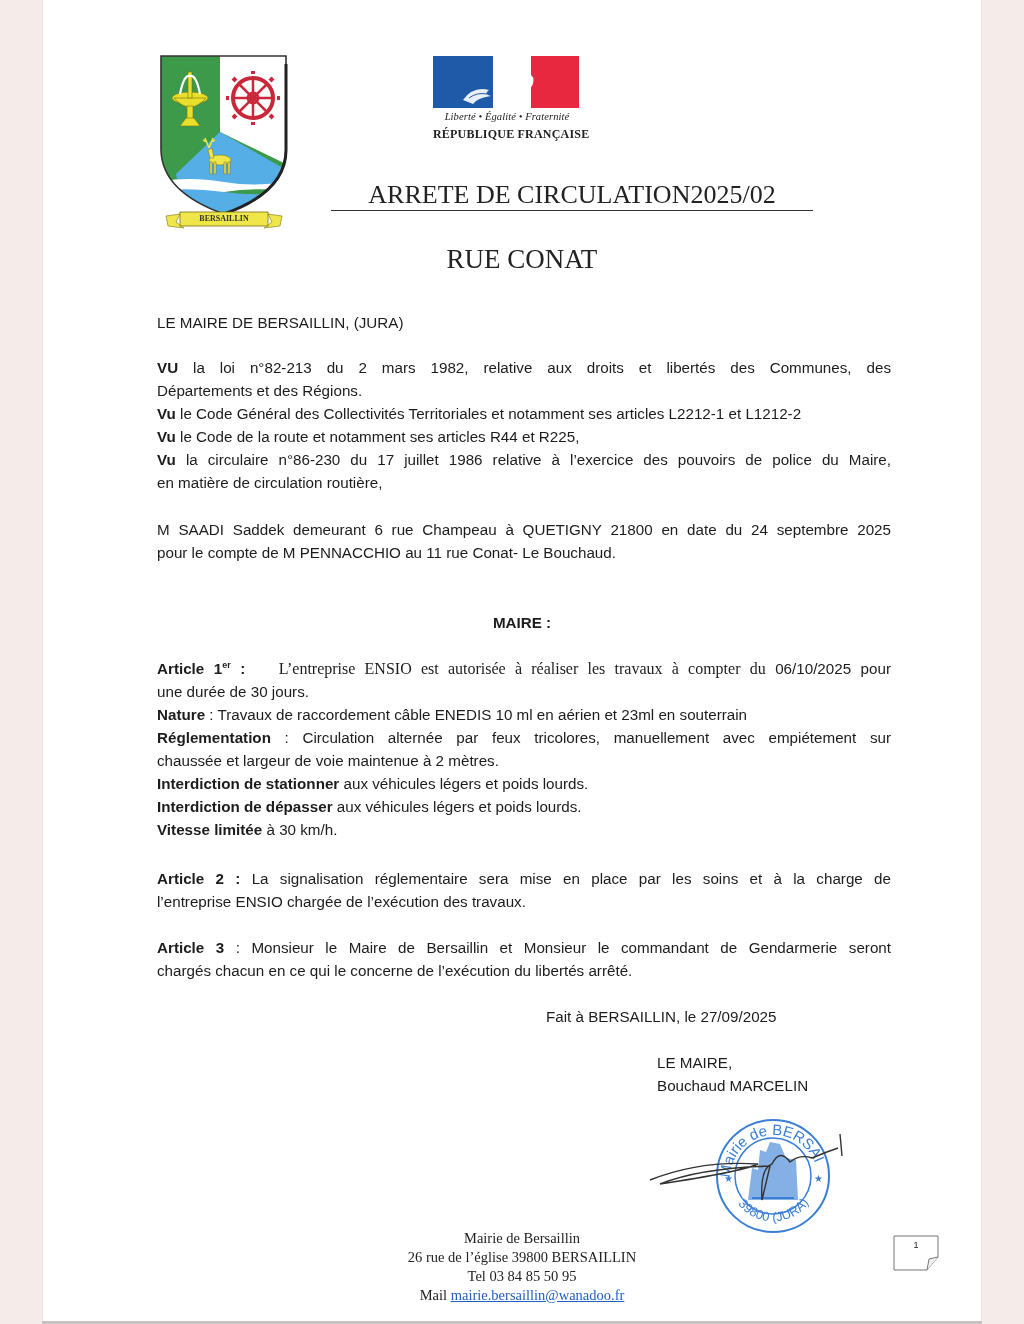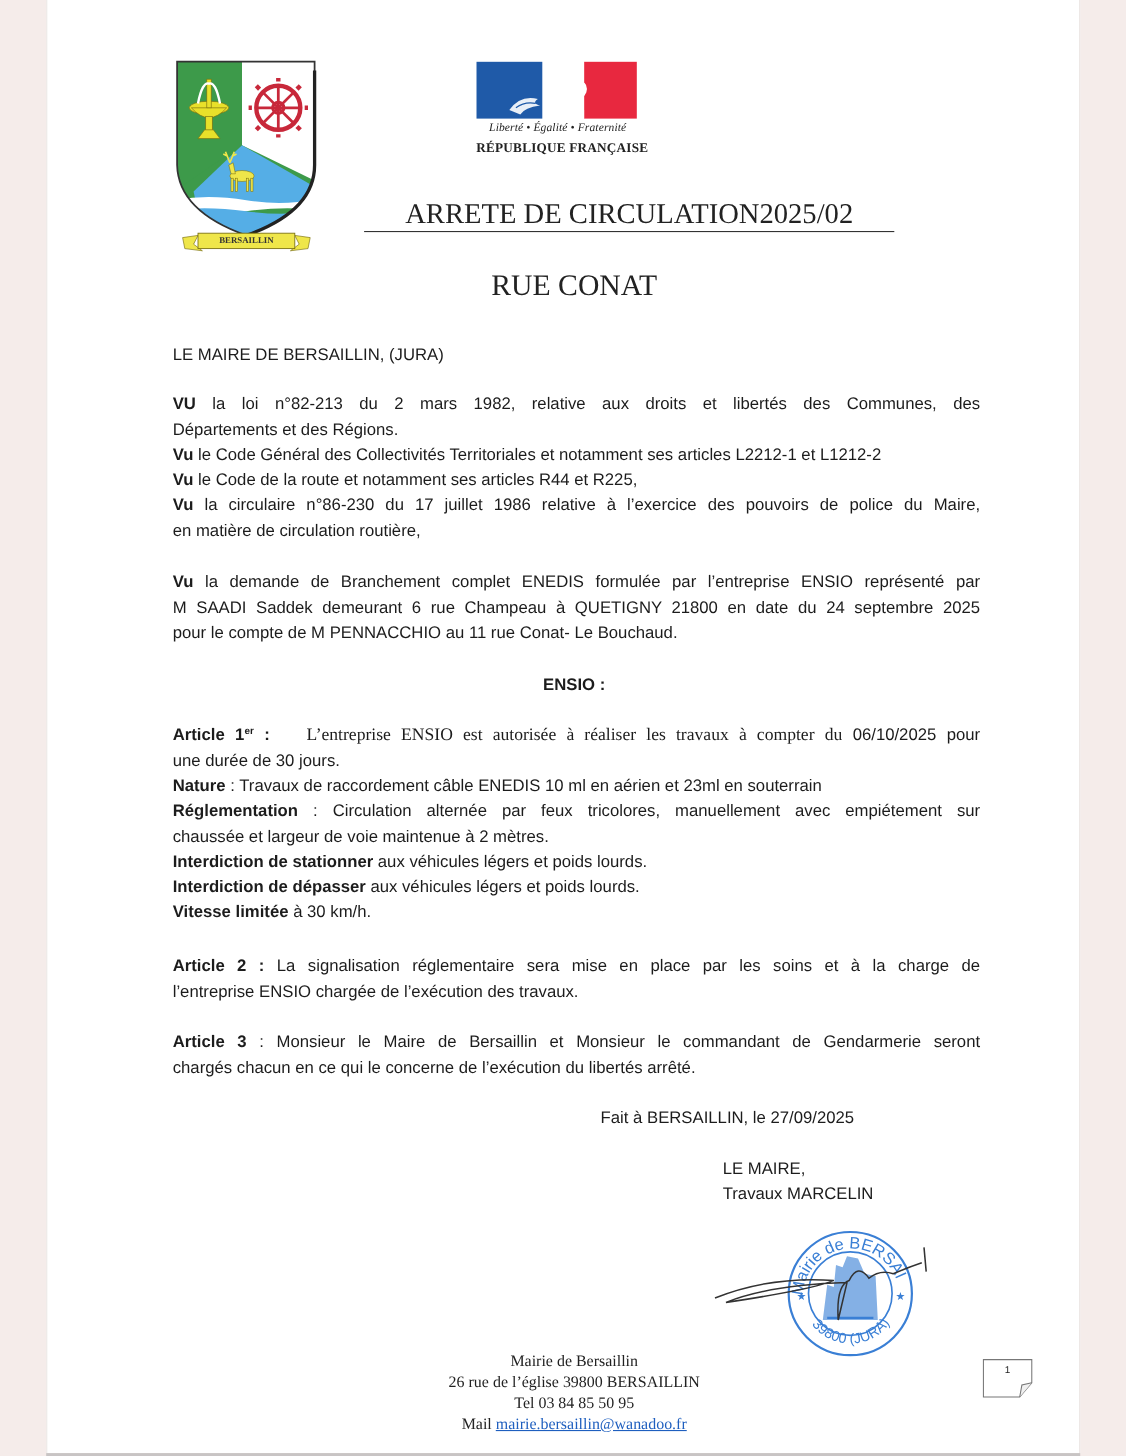--- a/index.html
+++ b/index.html
@@ -166,27 +166,26 @@
   <b>Vu</b> <span>le Code Général des Collectivités Territoriales et notamment ses articles L2212-1 et L1212-2</span>
 </div>
 <div class="abs txt block" style="top:425px;">
   <b>Vu</b> <span>le Code de la route et notamment ses articles R44 et R225,</span>
 </div>
 <div class="abs txt block" style="top:448px;">
   <span class="line-just"><b>Vu</b> <span>la circulaire n°86-230 du 17 juillet 1986 relative à l’exercice des pouvoirs de police du Maire,</span></span>
   <span>en matière de circulation routière,</span>
 </div>
 <div class="abs txt block" style="top:518px;">
-  <span class="line-just"><b>Vu</b> <span>la demande de Branchement complet ENEDIS formulée par l’entreprise ENSIO représenté par</span></span>
   <span class="line-just">M SAADI Saddek demeurant 6 rue Champeau à QUETIGNY 21800 en date du 24 septembre 2025</span>
   <span>pour le compte de M PENNACCHIO au 11 rue Conat- Le Bouchaud.</span>
 </div>
 
 <div class="abs txt center" style="left:420px; top:611px; width:204px;">
-  <b>ENSIO :</b>
+  <b>MAIRE :</b>
 </div>
 
 <div class="abs txt block" style="top:657px;">
   <span class="line-just">
     <b><span>Article 1</span><sup>er</sup><span> : </span></b><span class="serif" style="font-size:16px;margin-left:24px;">L’entreprise ENSIO est autorisée à réaliser les travaux à compter du</span><span> 06/10/2025 pour</span>
   </span>
   <span style="display:block;">une durée de 30 jours.</span>
   <span style="display:block;"><b>Nature</b><span> : Travaux de raccordement câble ENEDIS 10 ml en aérien et 23ml en souterrain</span></span>
   <span class="line-just"><b>Réglementation</b><span> :  Circulation alternée par feux tricolores, manuellement avec empiétement sur</span></span>
   <span style="display:block;">chaussée et largeur de voie maintenue à 2 mètres.</span>
@@ -200,21 +199,21 @@
   <span style="display:block;">l’entreprise ENSIO chargée de l’exécution des travaux.</span>
 </div>
 
 <div class="abs txt block" style="top:936px;">
   <span class="line-just"><b>Article 3</b><span> : Monsieur le Maire de Bersaillin et Monsieur le commandant de Gendarmerie seront</span></span>
   <span style="display:block;">chargés chacun en ce qui le concerne de l’exécution du libertés arrêté.</span>
 </div>
 
 <div class="abs txt" style="left:546px; top:1005px; white-space:nowrap;">Fait à BERSAILLIN, le 27/09/2025</div>
 <div class="abs txt" style="left:657px; top:1051px; white-space:nowrap;">LE MAIRE,</div>
-<div class="abs txt" style="left:657px; top:1074px; white-space:nowrap;">Travaux MARCELIN</div>
+<div class="abs txt" style="left:657px; top:1074px; white-space:nowrap;">Bouchaud MARCELIN</div>
 
 <div class="abs stamp">
   <svg width="220" height="130" viewBox="0 0 220 130">
     <defs>
       <path id="arcTop" d="M90 70 A44 44 0 0 1 176 58"></path>
       <path id="arcBot" d="M98 96 A44 44 0 0 0 168 96"></path>
     </defs>
     <circle cx="133" cy="68" r="56" fill="none" stroke="#3a7fd5" stroke-width="2"></circle>
     <circle cx="133" cy="68" r="38" fill="none" stroke="#3a7fd5" stroke-width="1.5"></circle>
     <g fill="#5b95dc" opacity="0.75">

